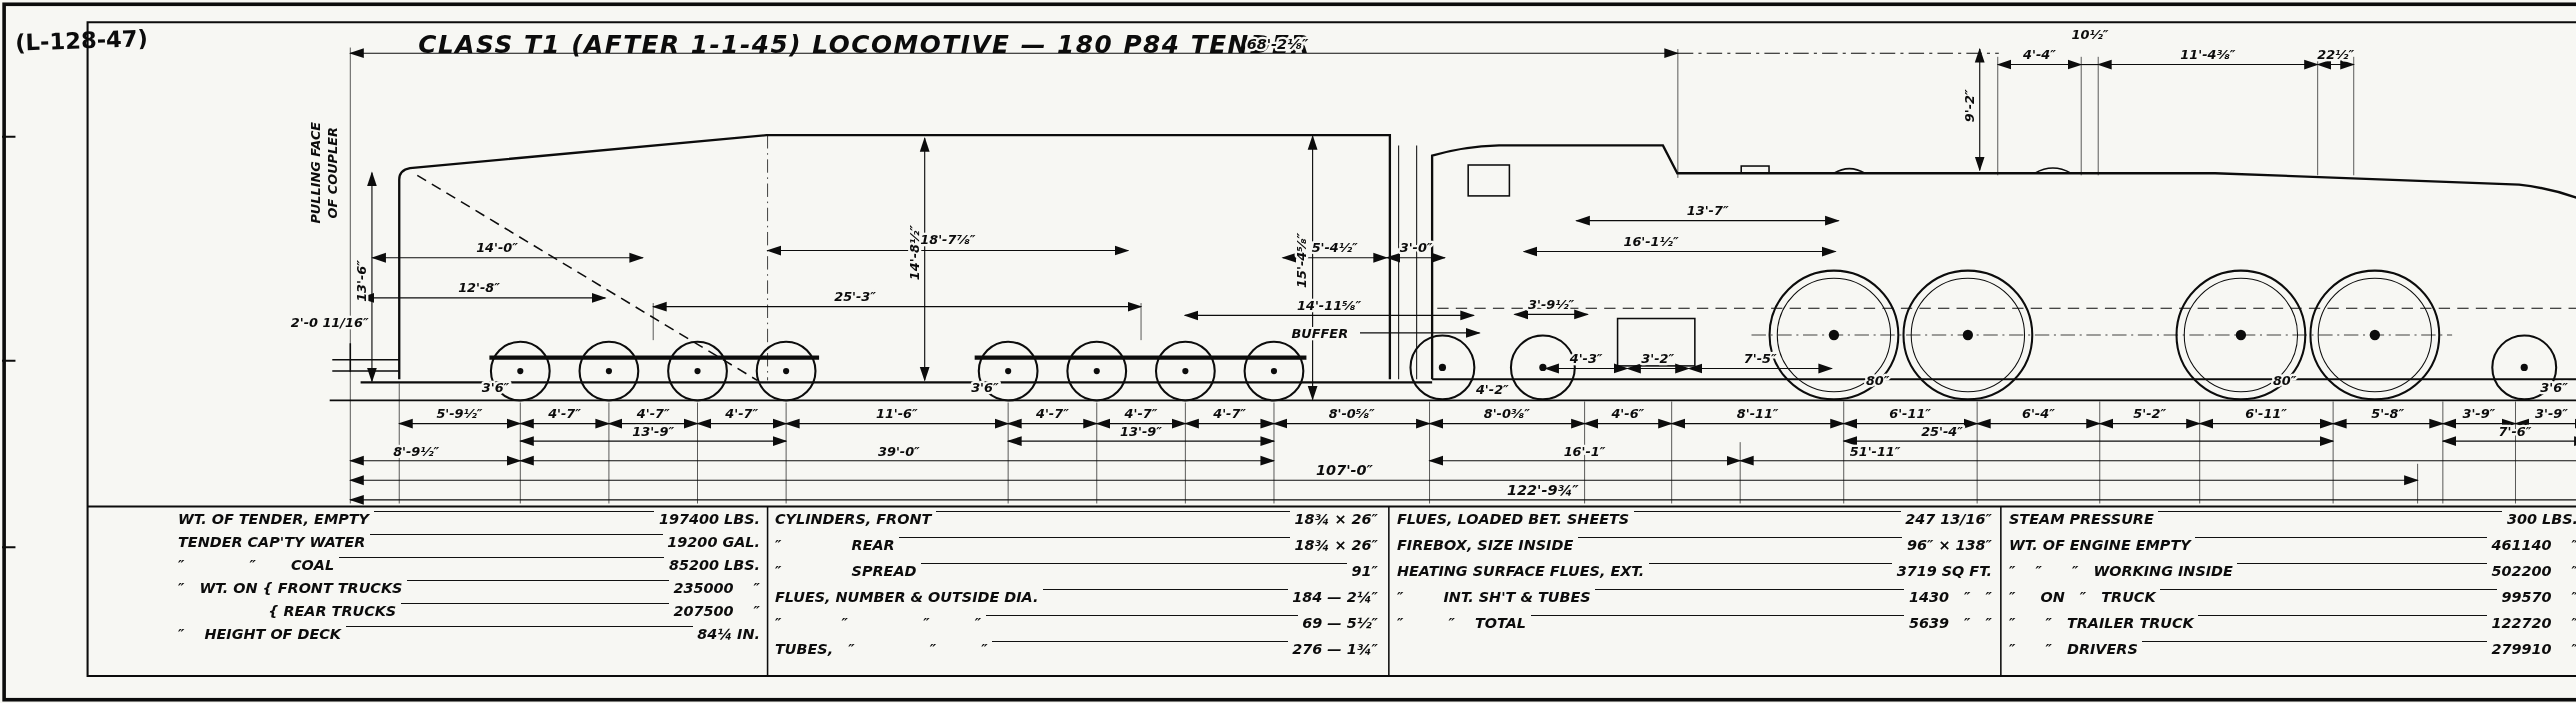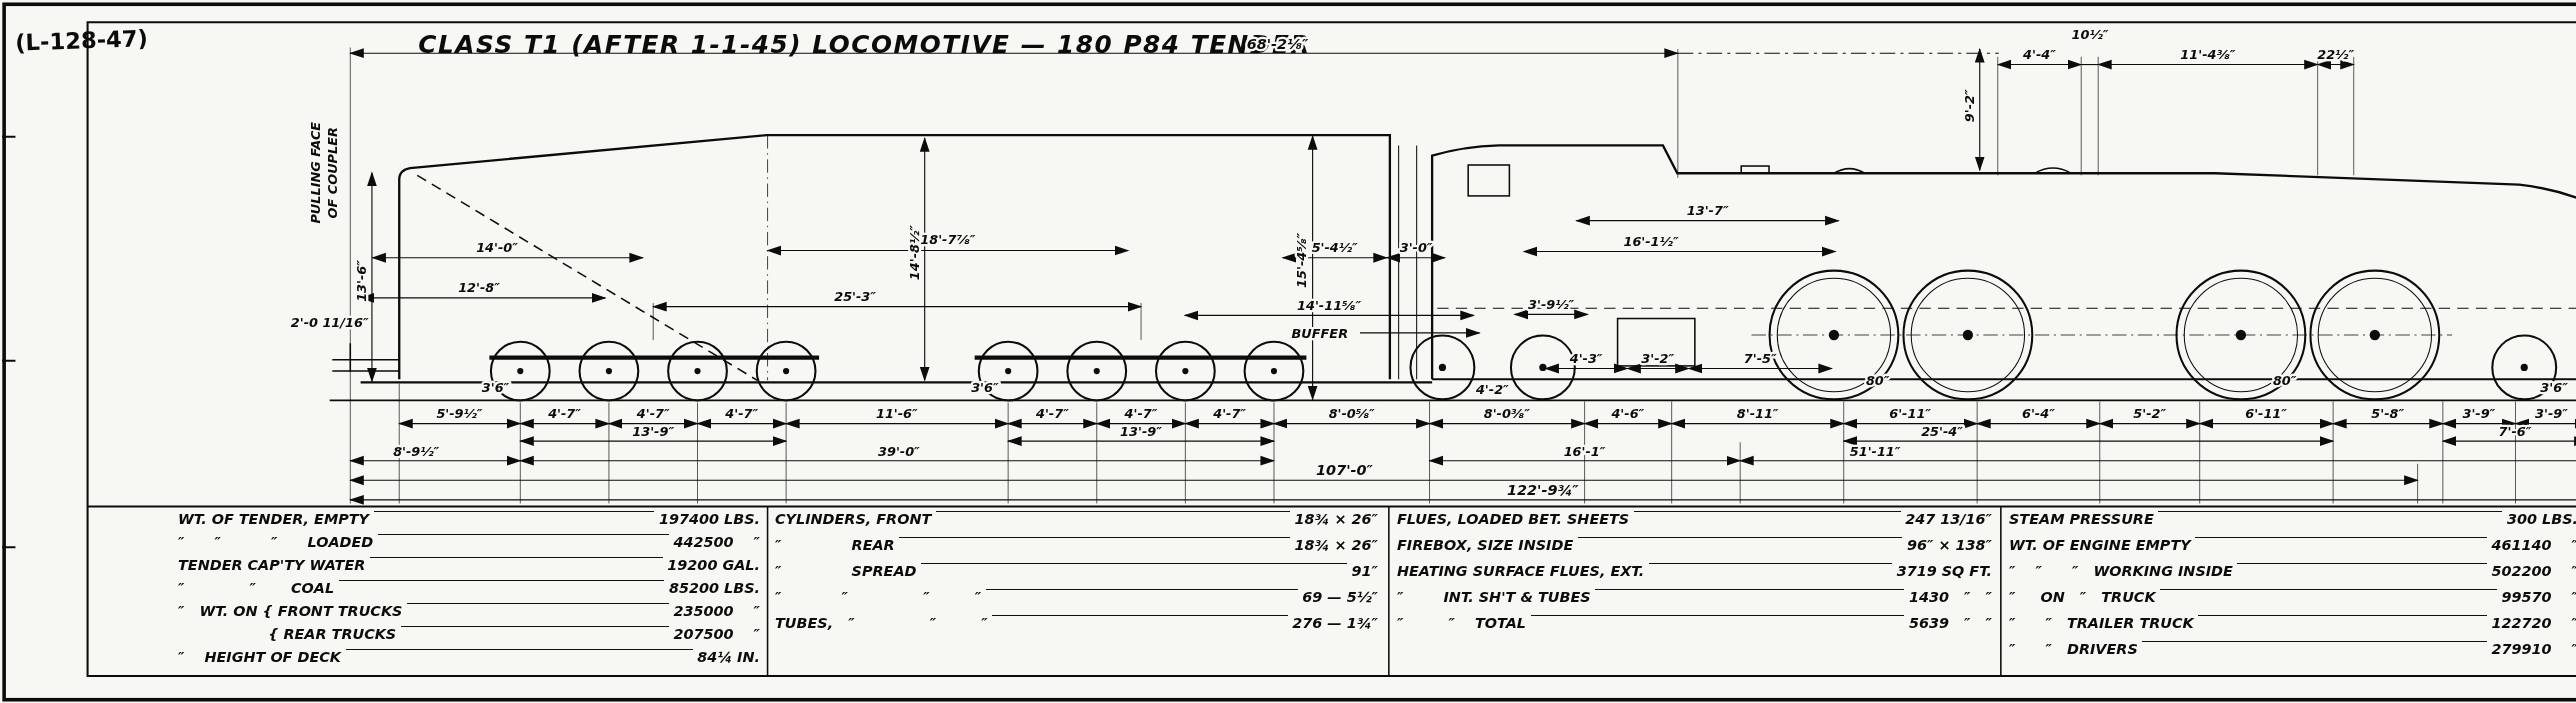--- a/index.html
+++ b/index.html
@@ -282,25 +282,20 @@
   </g>
 </svg>
 
 <div class="tcol c1" style="left:178px;top:511px;width:582px">
   <div class="trow">
         <span class="tl">WT. OF TENDER, EMPTY</span>
         <span class="lead"></span>
         <span class="tv">197400 LBS.</span>
       </div>
   <div class="trow">
-        <span class="tl">″      ″          ″      LOADED</span>
-        <span class="lead"></span>
-        <span class="tv">442500    ″</span>
-      </div>
-  <div class="trow">
         <span class="tl">TENDER CAP'TY WATER</span>
         <span class="lead"></span>
         <span class="tv">19200 GAL.</span>
       </div>
   <div class="trow">
         <span class="tl">″             ″       COAL</span>
         <span class="lead"></span>
         <span class="tv">85200 LBS.</span>
       </div>
   <div class="trow">
@@ -330,20 +325,25 @@
         <span class="tl">″              REAR</span>
         <span class="lead"></span>
         <span class="tv">18¾ × 26″</span>
       </div>
   <div class="trow">
         <span class="tl">″              SPREAD</span>
         <span class="lead"></span>
         <span class="tv">91″</span>
       </div>
   <div class="trow">
+        <span class="tl">FLUES, NUMBER &amp; OUTSIDE DIA.</span>
+        <span class="lead"></span>
+        <span class="tv">184 — 2¼″</span>
+      </div>
+  <div class="trow">
         <span class="tl">″            ″               ″         ″</span>
         <span class="lead"></span>
         <span class="tv">69 — 5½″</span>
       </div>
   <div class="trow">
         <span class="tl">TUBES,   ″               ″         ″</span>
         <span class="lead"></span>
         <span class="tv">276 — 1¾″</span>
       </div>
 </div>

